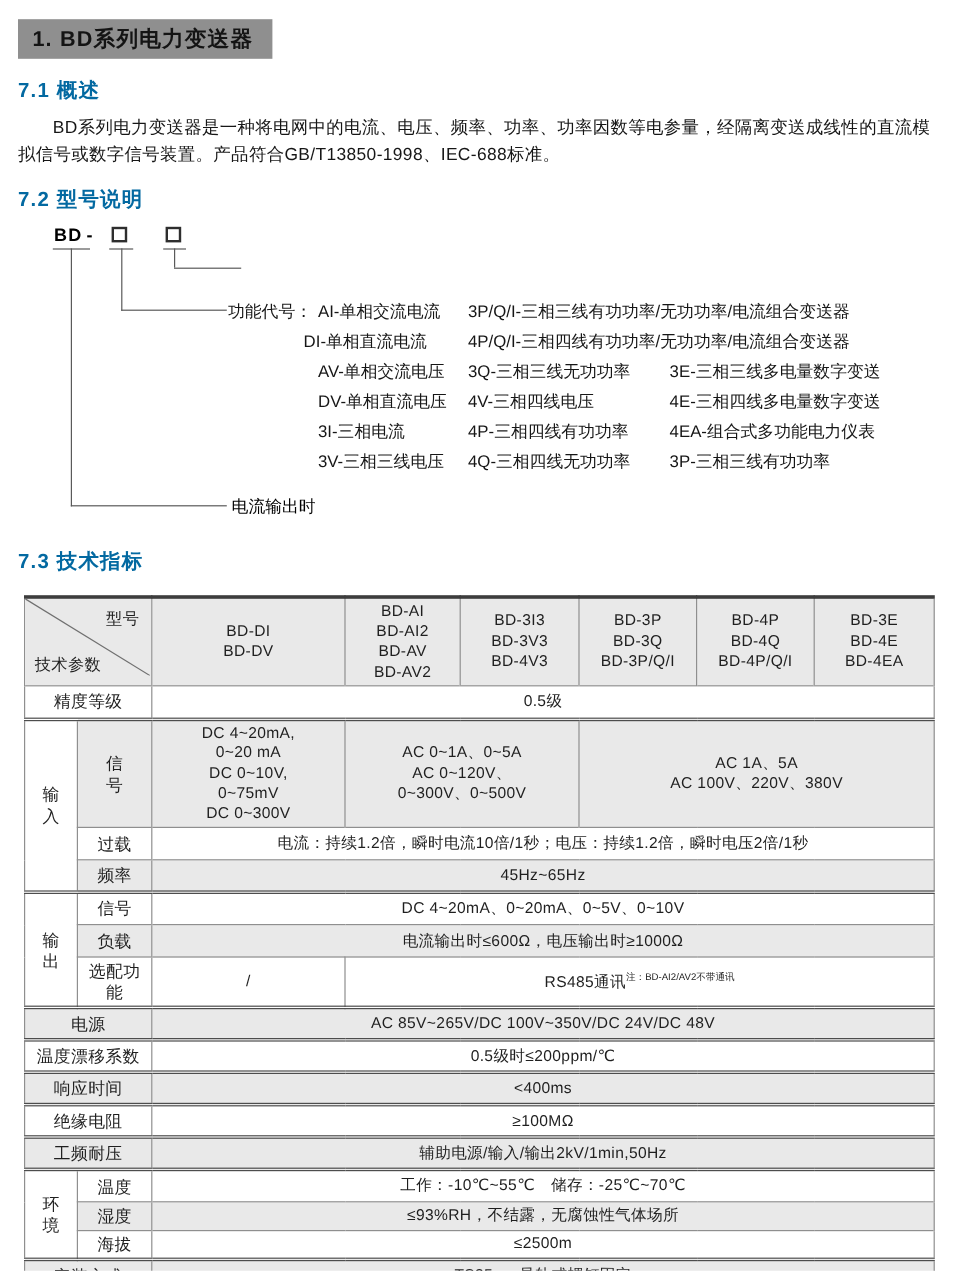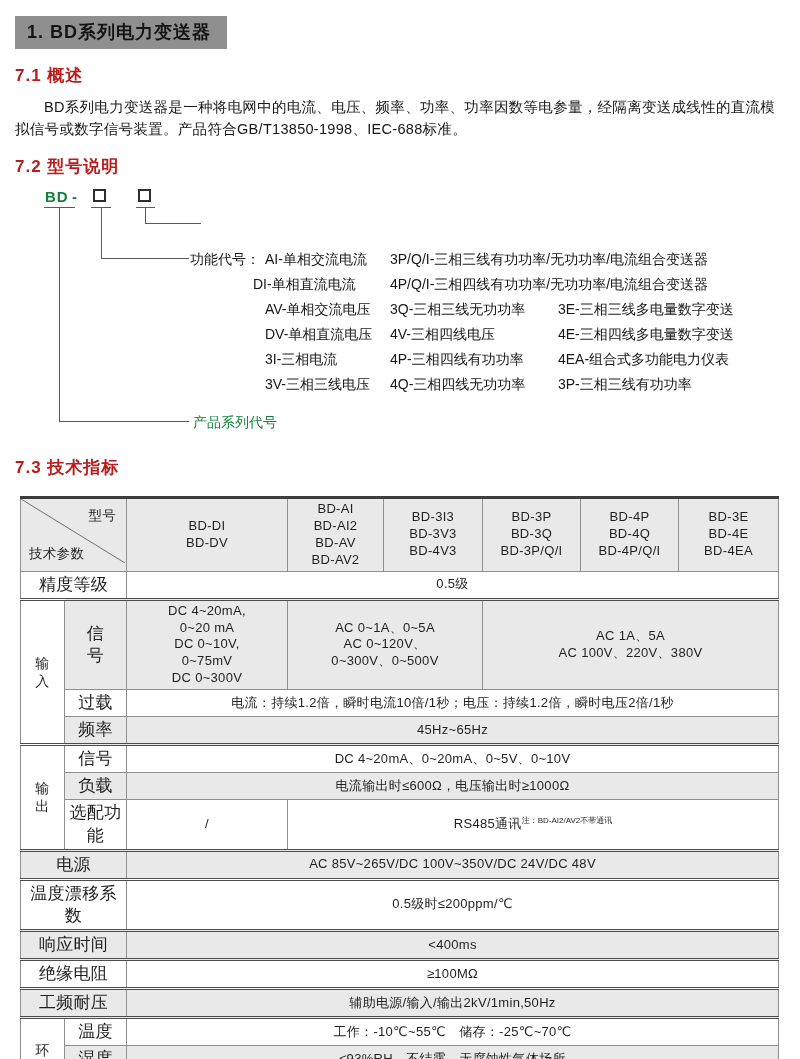--- a/index.html
+++ b/index.html
@@ -8,30 +8,30 @@
     width:800px; height:1059px; position:relative; overflow:hidden;
     font-family:"Liberation Sans","DejaVu Sans",sans-serif; color:#1c1c1c;
   }
   
   .chapter-bar {
     display:inline-block; margin:16px 0 0 15px; background:#8f8f8f;
     color:#141414; font-size:18px; font-weight:bold; padding:4px 16px 5px 12px;
     letter-spacing:1px;
   }
   h2.sec {
-    margin:15px 0 0 15px; font-size:17px; font-weight:bold; color:#b91c1c;
+    margin:15px 0 0 15px; font-size:17px; font-weight:bold; color:#0369a1;
     letter-spacing:1px;
   }
   .overview-p {
     margin:10px 15px 0 15px; font-size:14.5px; line-height:21.5px;
     text-indent:2em; color:#161616; letter-spacing:0.3px;
   }
   
   .diagram { position:relative; width:800px; height:268px; margin-top:8px; }
-  .diagram .txt { position:absolute; font-size:14px; color:#15803d; white-space:nowrap; }
+  .diagram .txt { position:absolute; font-size:14px; color:#000000; white-space:nowrap; }
   .diagram .code { font-weight:bold; font-size:15px; letter-spacing:1px; }
   .dg-box { position:absolute; width:13px; height:13px; border:2px solid #2e2e2e; background:#fff; }
   .hline { position:absolute; height:1px; background:#5a5a5a; }
   .vline { position:absolute; width:1px; background:#5a5a5a; }
   .func-row span { position:absolute; font-size:14px; color:#161616; white-space:nowrap; }
   
   table.spec {
     table-layout:fixed; border-collapse:collapse; width:758px;
     margin:17px 0 0 20px; font-size:13px; color:#1f1f1f;
     border-top:3px solid #3d3d3d; border-bottom:4px double #3d3d3d;
@@ -41,21 +41,21 @@
     border-left:1px solid #8f8f8f; border-right:1px solid #8f8f8f;
     text-align:center; vertical-align:middle; padding:2px 3px;
     line-height:1.3; letter-spacing:0.3px;
   }
   tr.minor td { border-top:1px solid #8f8f8f; }
   tr.major td { border-top:3px double #4d4d4d; }
   td.g { background:#e9e9e9; }
   td.w { background:#ffffff; }
   td.ml { white-space:pre-line; }
   td.grp { background:#ffffff; font-size:14px; line-height:1.7; white-space:pre-line; }
-  td.lbl { font-size:17px; }
+  td.lbl { font-size:14px; }
   
   td.corner { position:relative; padding:0; }
   td.corner svg { position:absolute; left:0; top:0; }
   .corner-top { position:absolute; top:8px; right:10px; font-size:13.5px; }
   .corner-bot { position:absolute; bottom:8px; left:8px; font-size:13.5px; }
   td.opt-val { text-align:left; padding-left:82px; }
   td.opt-val sup { font-size:8px; letter-spacing:0; }
 </style>
 </head>
 <body>
@@ -83,21 +83,21 @@
   <span class="hline" style="left:136px; top:21px; width:19px;"></span>
 
   <span class="vline" style="left:145px; top:21px; height:16px;"></span>
   <span class="hline" style="left:145px; top:37px; width:56px;"></span>
 
   <span class="vline" style="left:101px; top:21px; height:52px;"></span>
   <span class="hline" style="left:101px; top:72px; width:88px;"></span>
 
   <span class="vline" style="left:59px; top:21px; height:215px;"></span>
   <span class="hline" style="left:59px; top:235px; width:130px;"></span>
-  <span class="txt" style="left:193px; top:228px;">产品系列代号</span>
+  <span class="txt" style="left:193px; top:228px;">电流输出时</span>
 
   <div class="func-row">
     <span style="left:190px; top:65px;">功能代号：</span>
     <span style="left:265px; top:65px;">AI-单相交流电流</span>
     <span style="left:390px; top:65px;">3P/Q/I-三相三线有功功率/无功功率/电流组合变送器</span>
   </div>
   <div class="func-row">
     <span style="left:253px; top:90px;">DI-单相直流电流</span>
     <span style="left:390px; top:90px;">4P/Q/I-三相四线有功功率/无功功率/电流组合变送器</span>
   </div>

